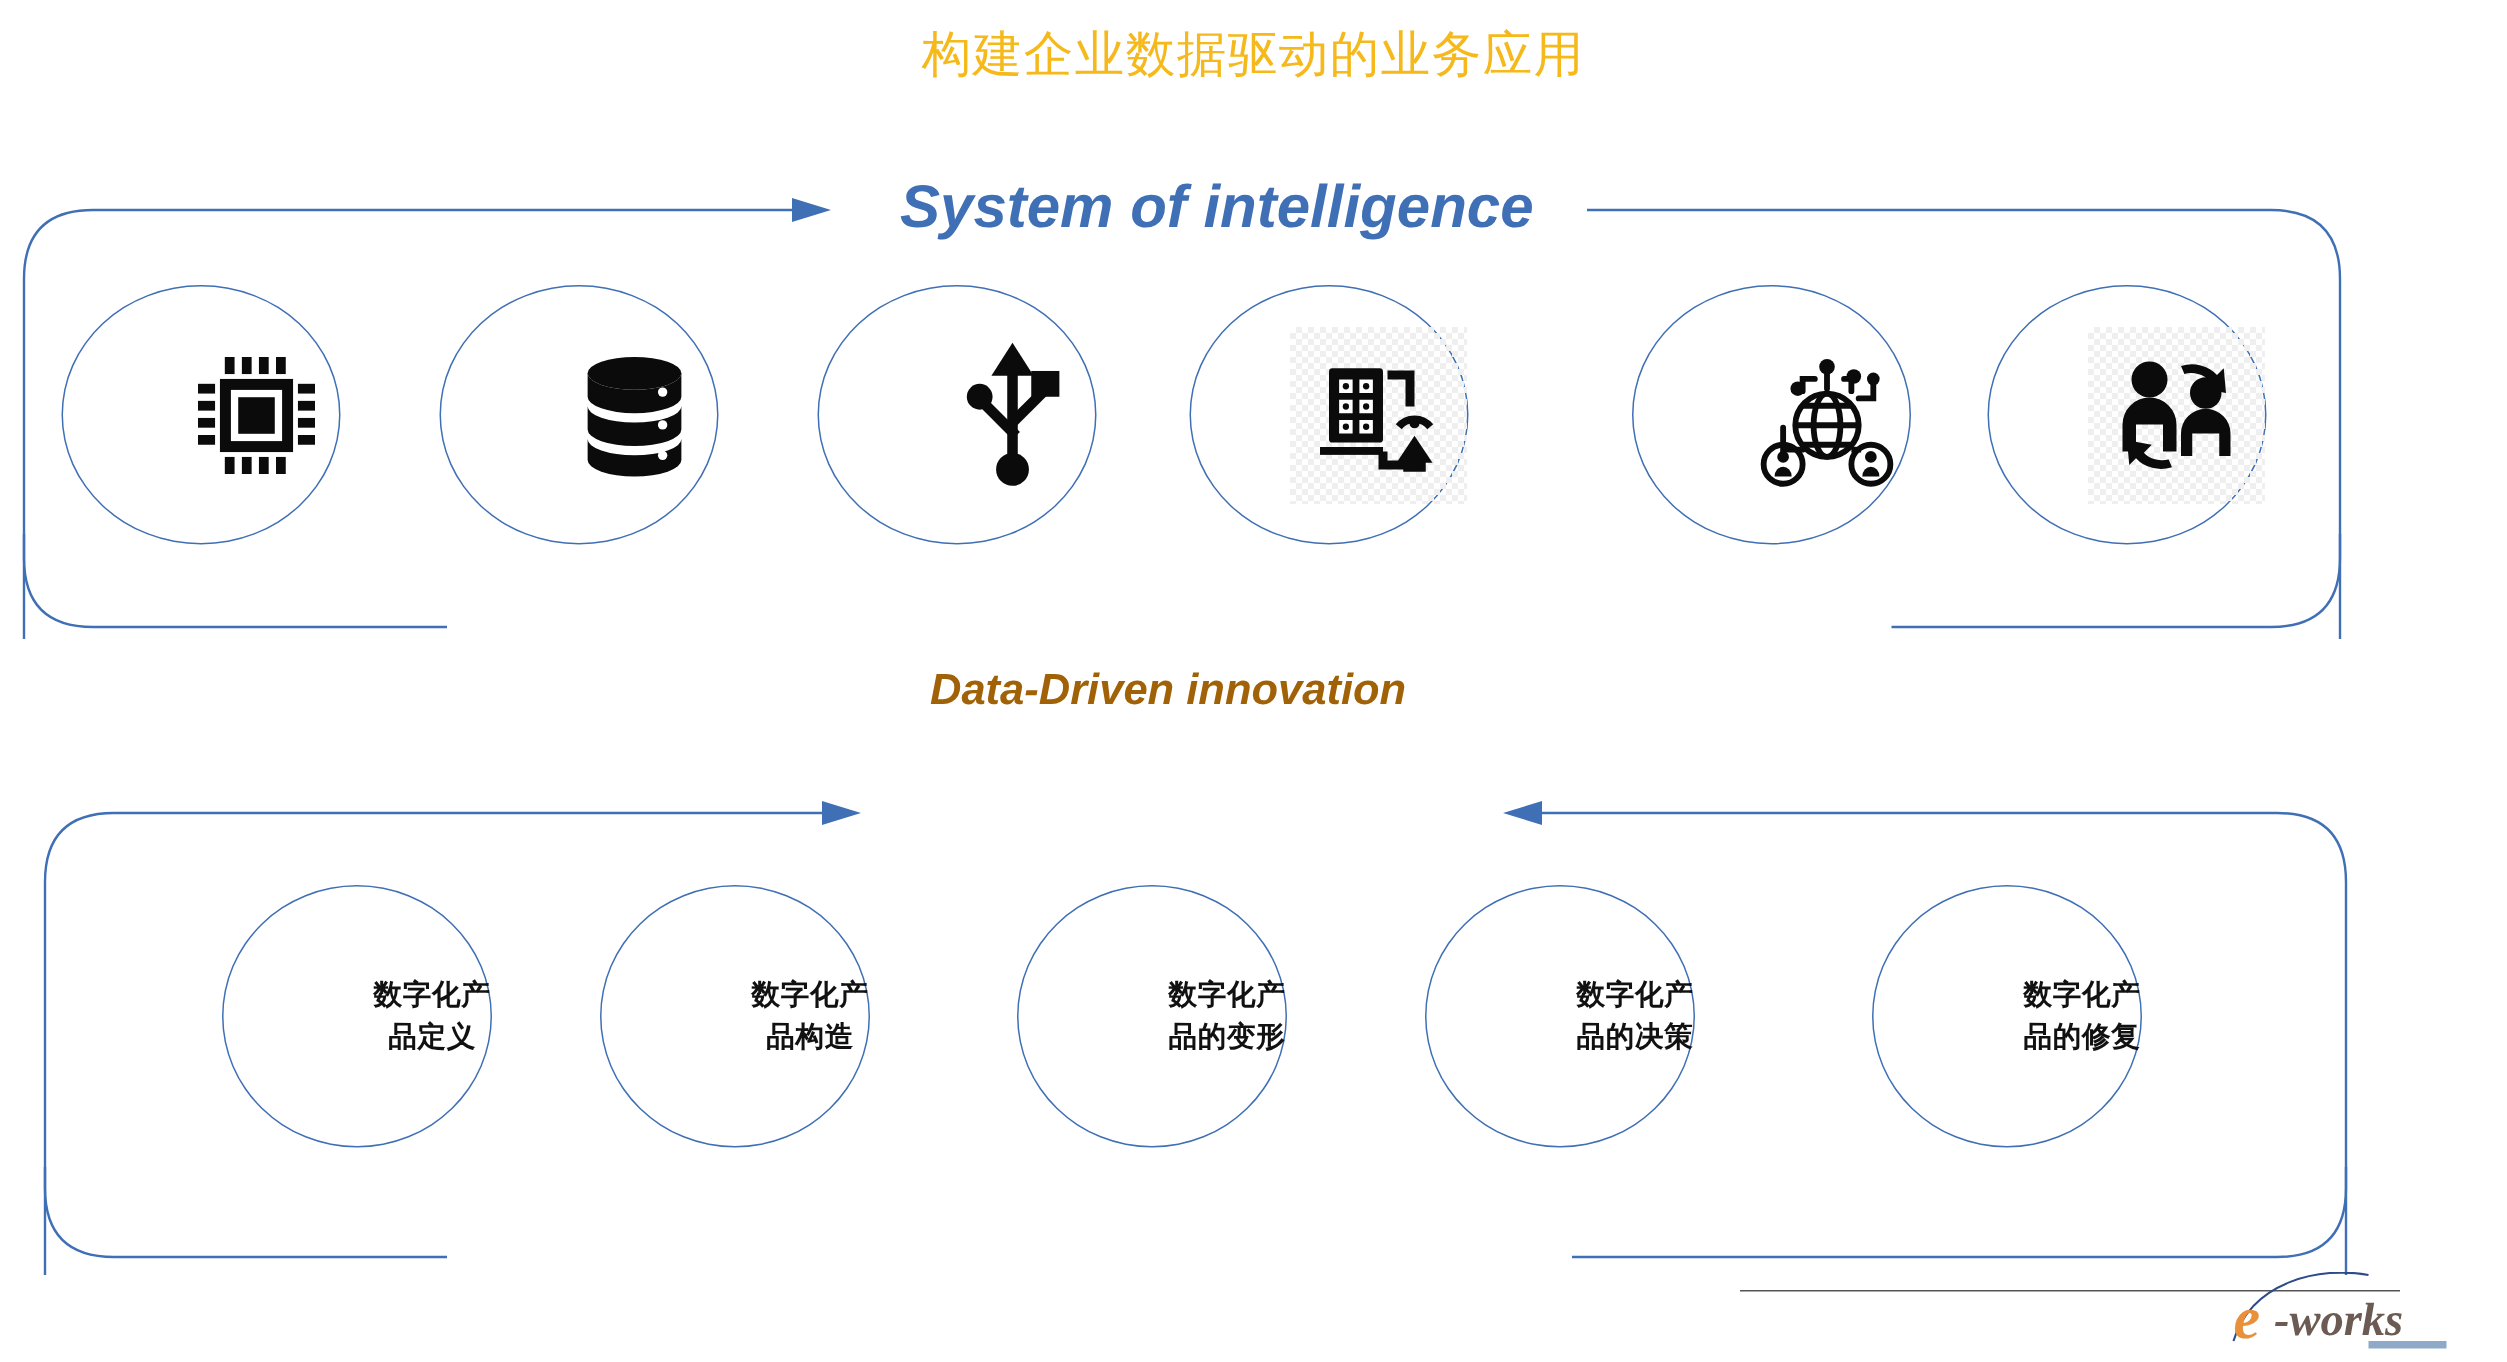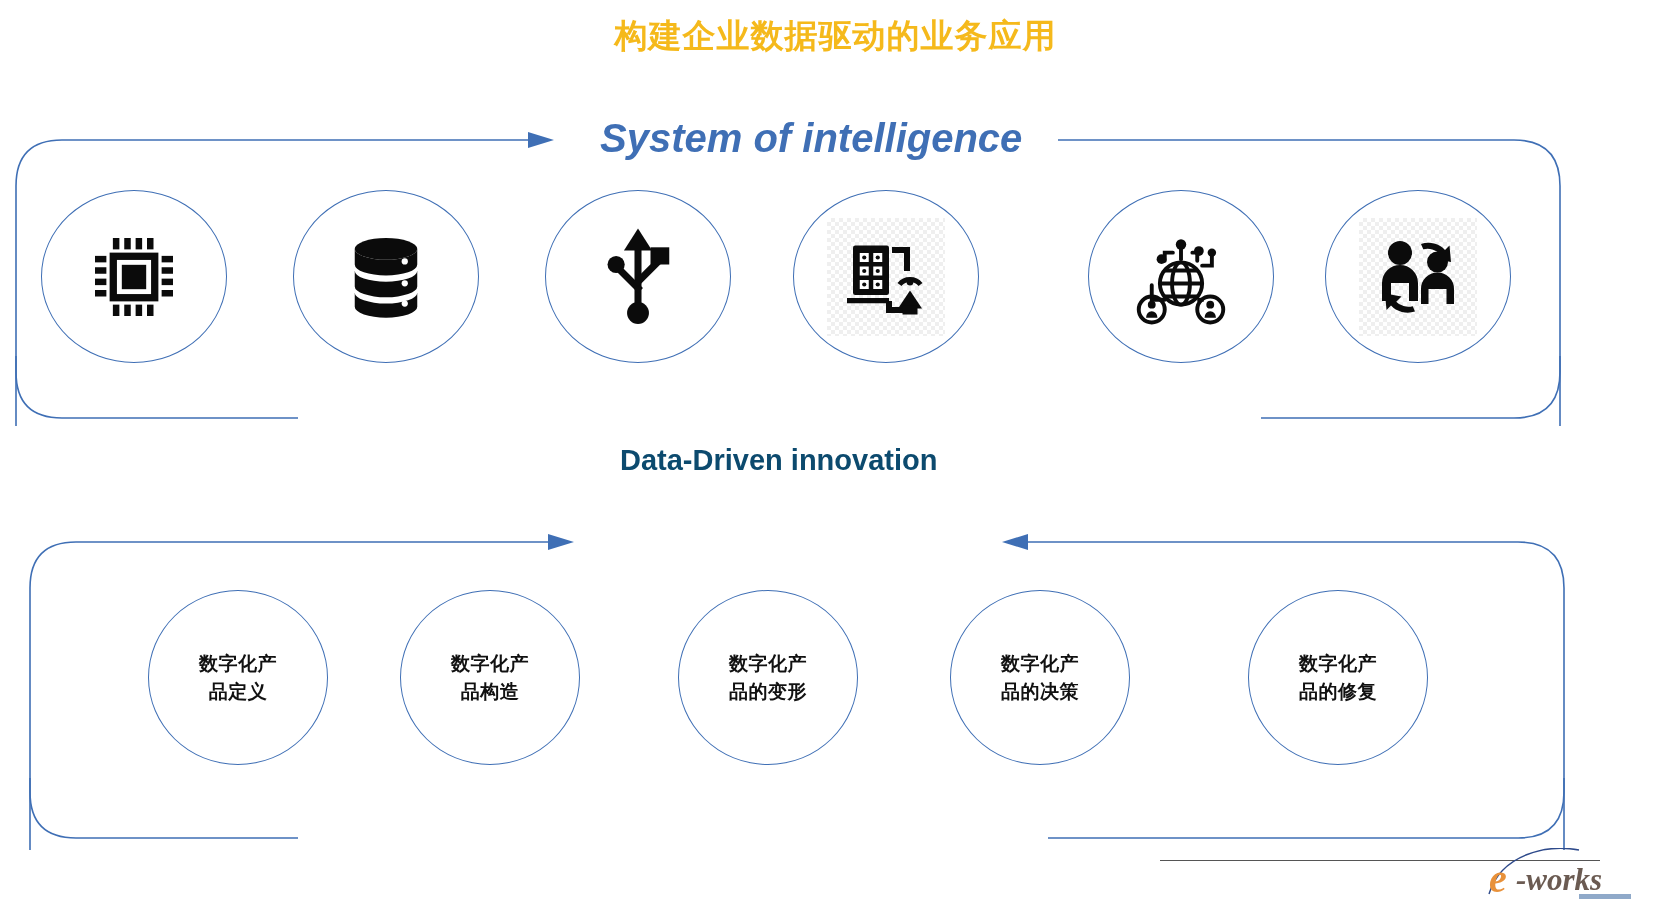--- a/index.html
+++ b/index.html
@@ -9,59 +9,59 @@
     font-family:"Liberation Sans","DejaVu Sans",sans-serif;
     overflow:hidden;
     position:relative;
   }
   .stage{position:absolute;left:0;top:0;width:1671px;height:908px;}
 
   
   .title{
     position:absolute;left:0;top:14px;width:1671px;
     text-align:center;
-    font-size:33px;font-weight:bold;
+    font-size:33px;font-weight:normal;
     color:#F5B91B;
     letter-spacing:1px;
     white-space:nowrap;
   }
 
   
   .soi-label{
     position:absolute;left:600px;top:116px;
     font-size:40px;font-style:italic;font-weight:bold;
     color:#3F6FB5;
     white-space:nowrap;
     z-index:6;
     text-align:right;
   }
   .soi-label2{
     position:absolute;left:620px;top:444px;
-    font-size:29px;font-weight:bold;
-    color:#0c4a6e;
+    font-size:29px;font-style:italic;font-weight:bold;
+    color:#a16207;
     white-space:nowrap;
     z-index:6;
   }
   .md-label{
     position:absolute;left:665px;top:786px;
     font-size:29px;font-style:italic;font-weight:bold;
     color:#10B4DC;
     white-space:nowrap;
     z-index:6;
   }
 
   
   .frame{position:absolute;}
   .frame svg{display:block;overflow:visible;}
 
   .circ{
     border:1.6px solid #3F6FB5;
     border-radius:50%;
     box-sizing:border-box;
-    display:flex;align-items:center;justify-content:center;
+    display:flex;align-items:center;justify-content:flex-end;
     background:transparent;
     position:absolute;
   }
   .circ-top{width:186px;height:173px;top:190px;}
   .circ-bot{width:180px;height:175px;top:590px;}
 
   .circ-bot .clabel{
     font-size:19px;font-weight:bold;color:#111111;
     line-height:1.45;text-align:center;letter-spacing:0.5px;
     white-space:pre-line;

